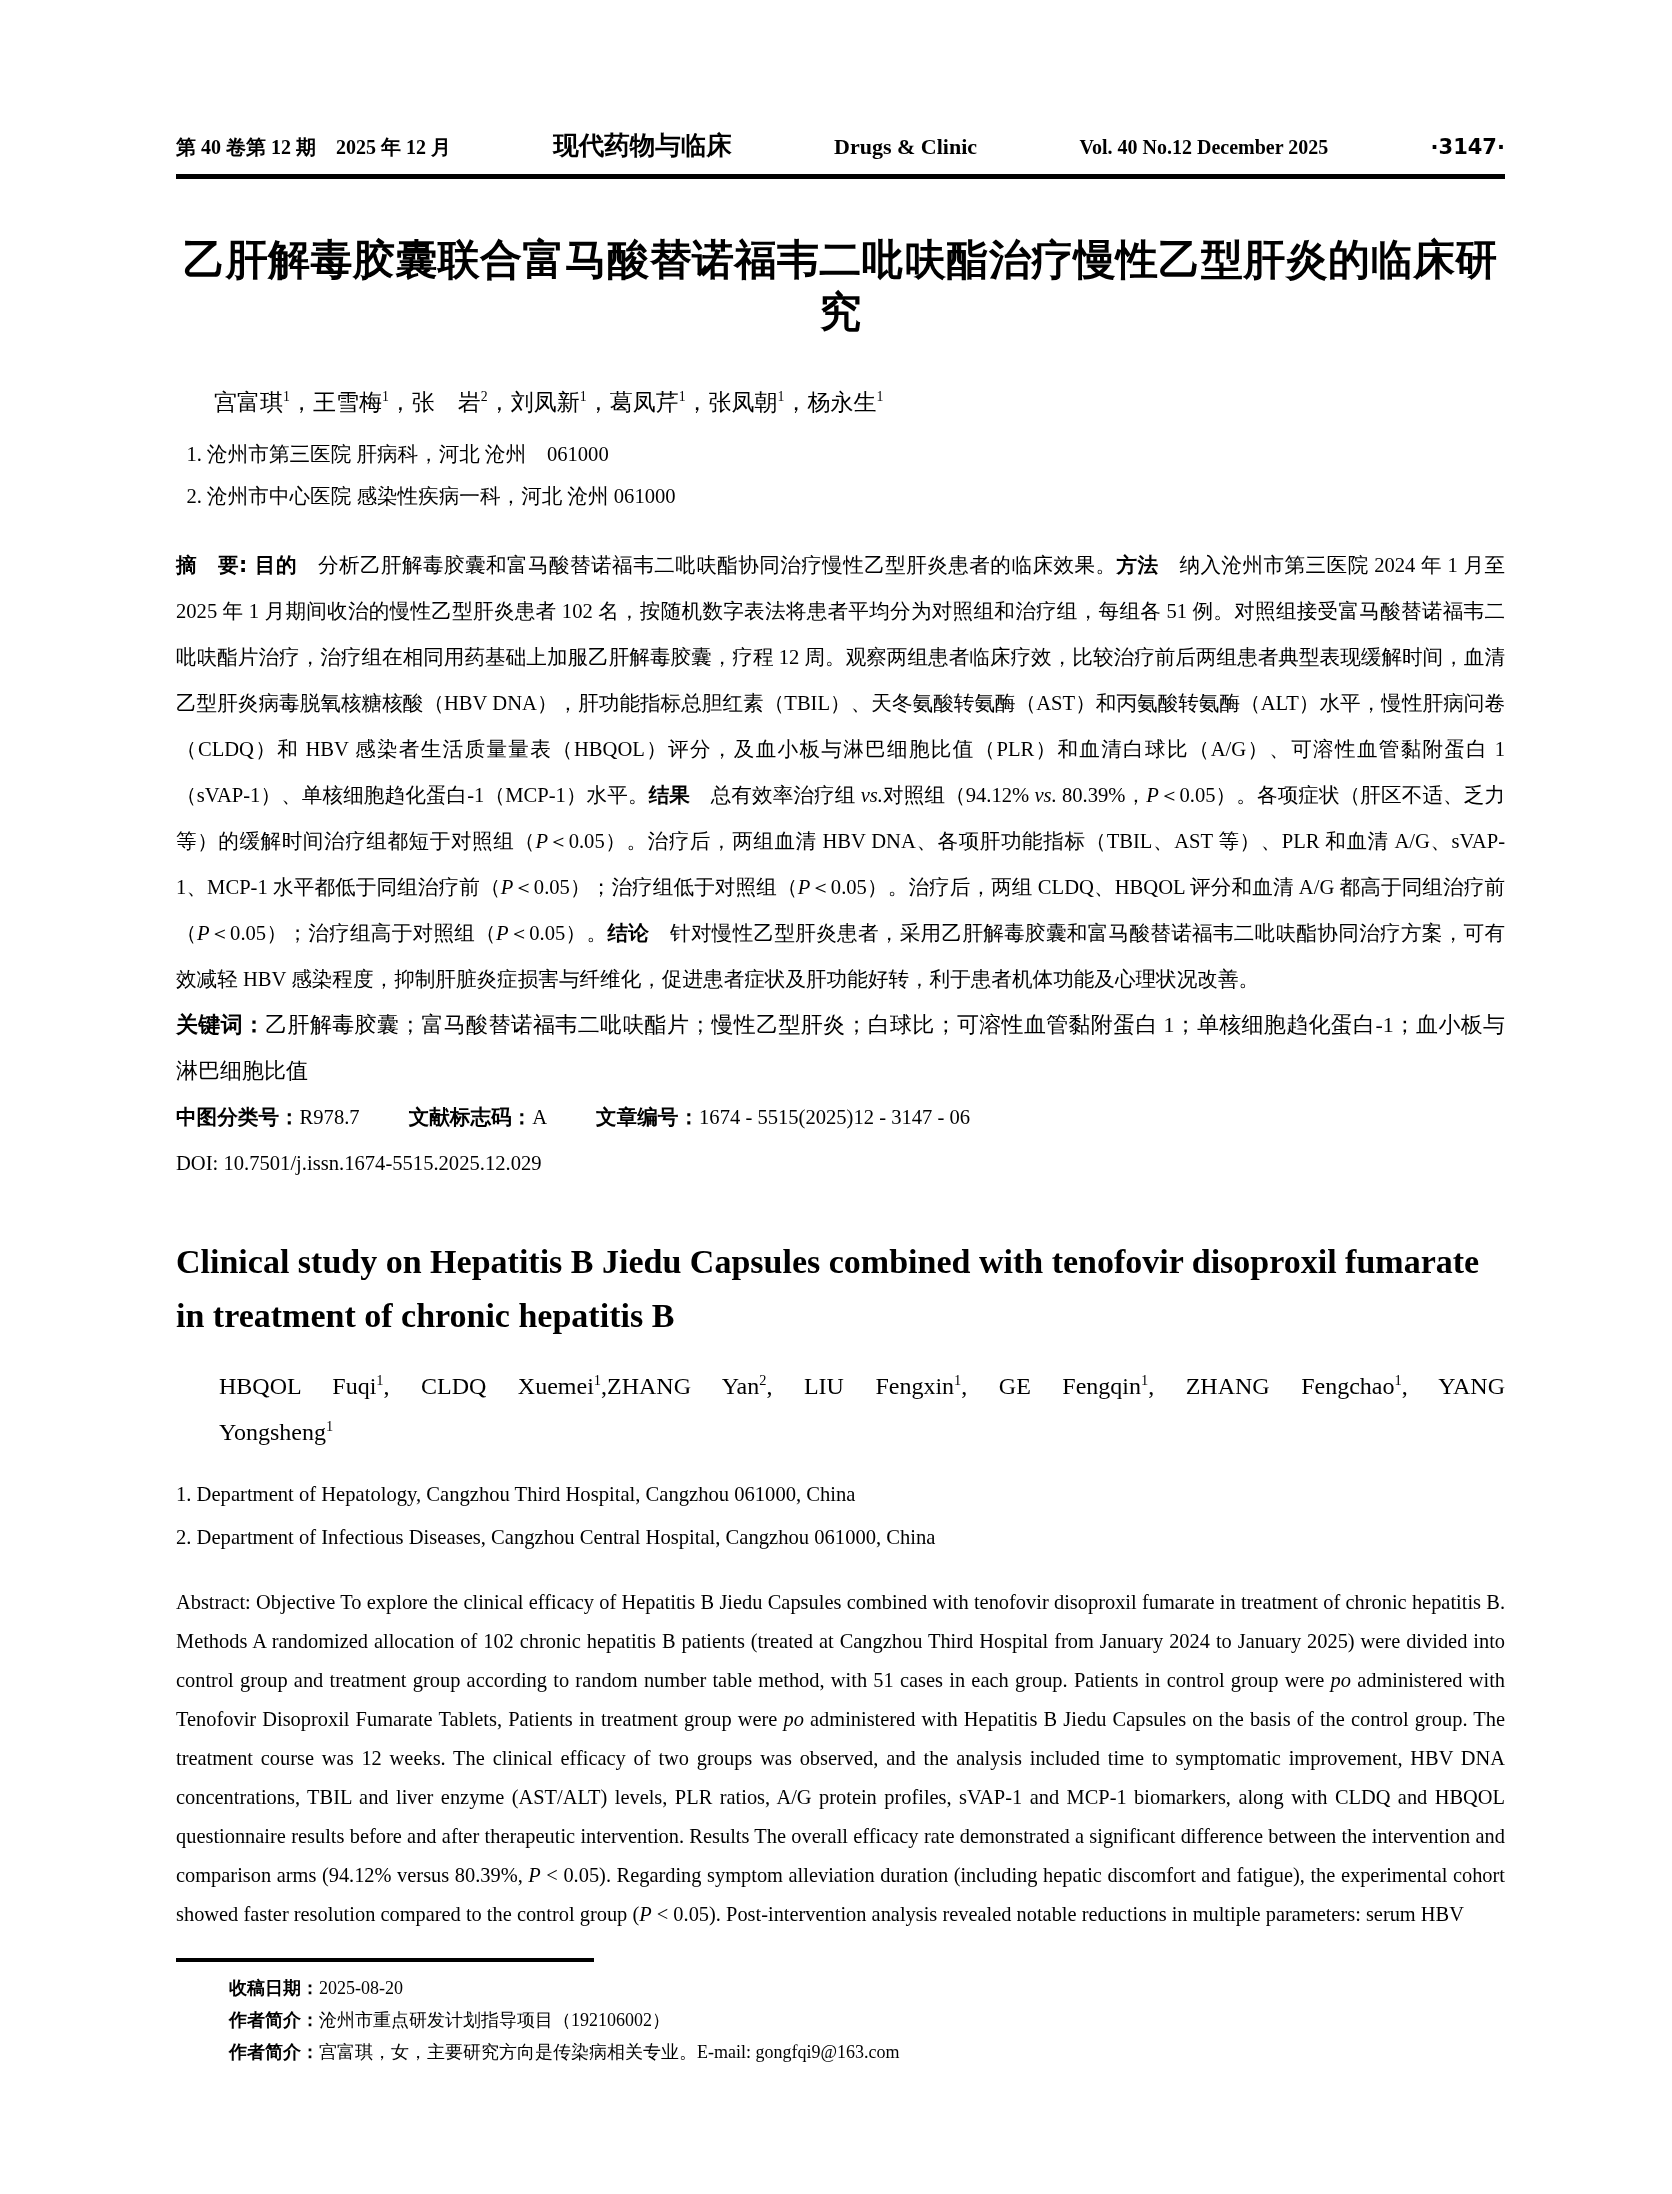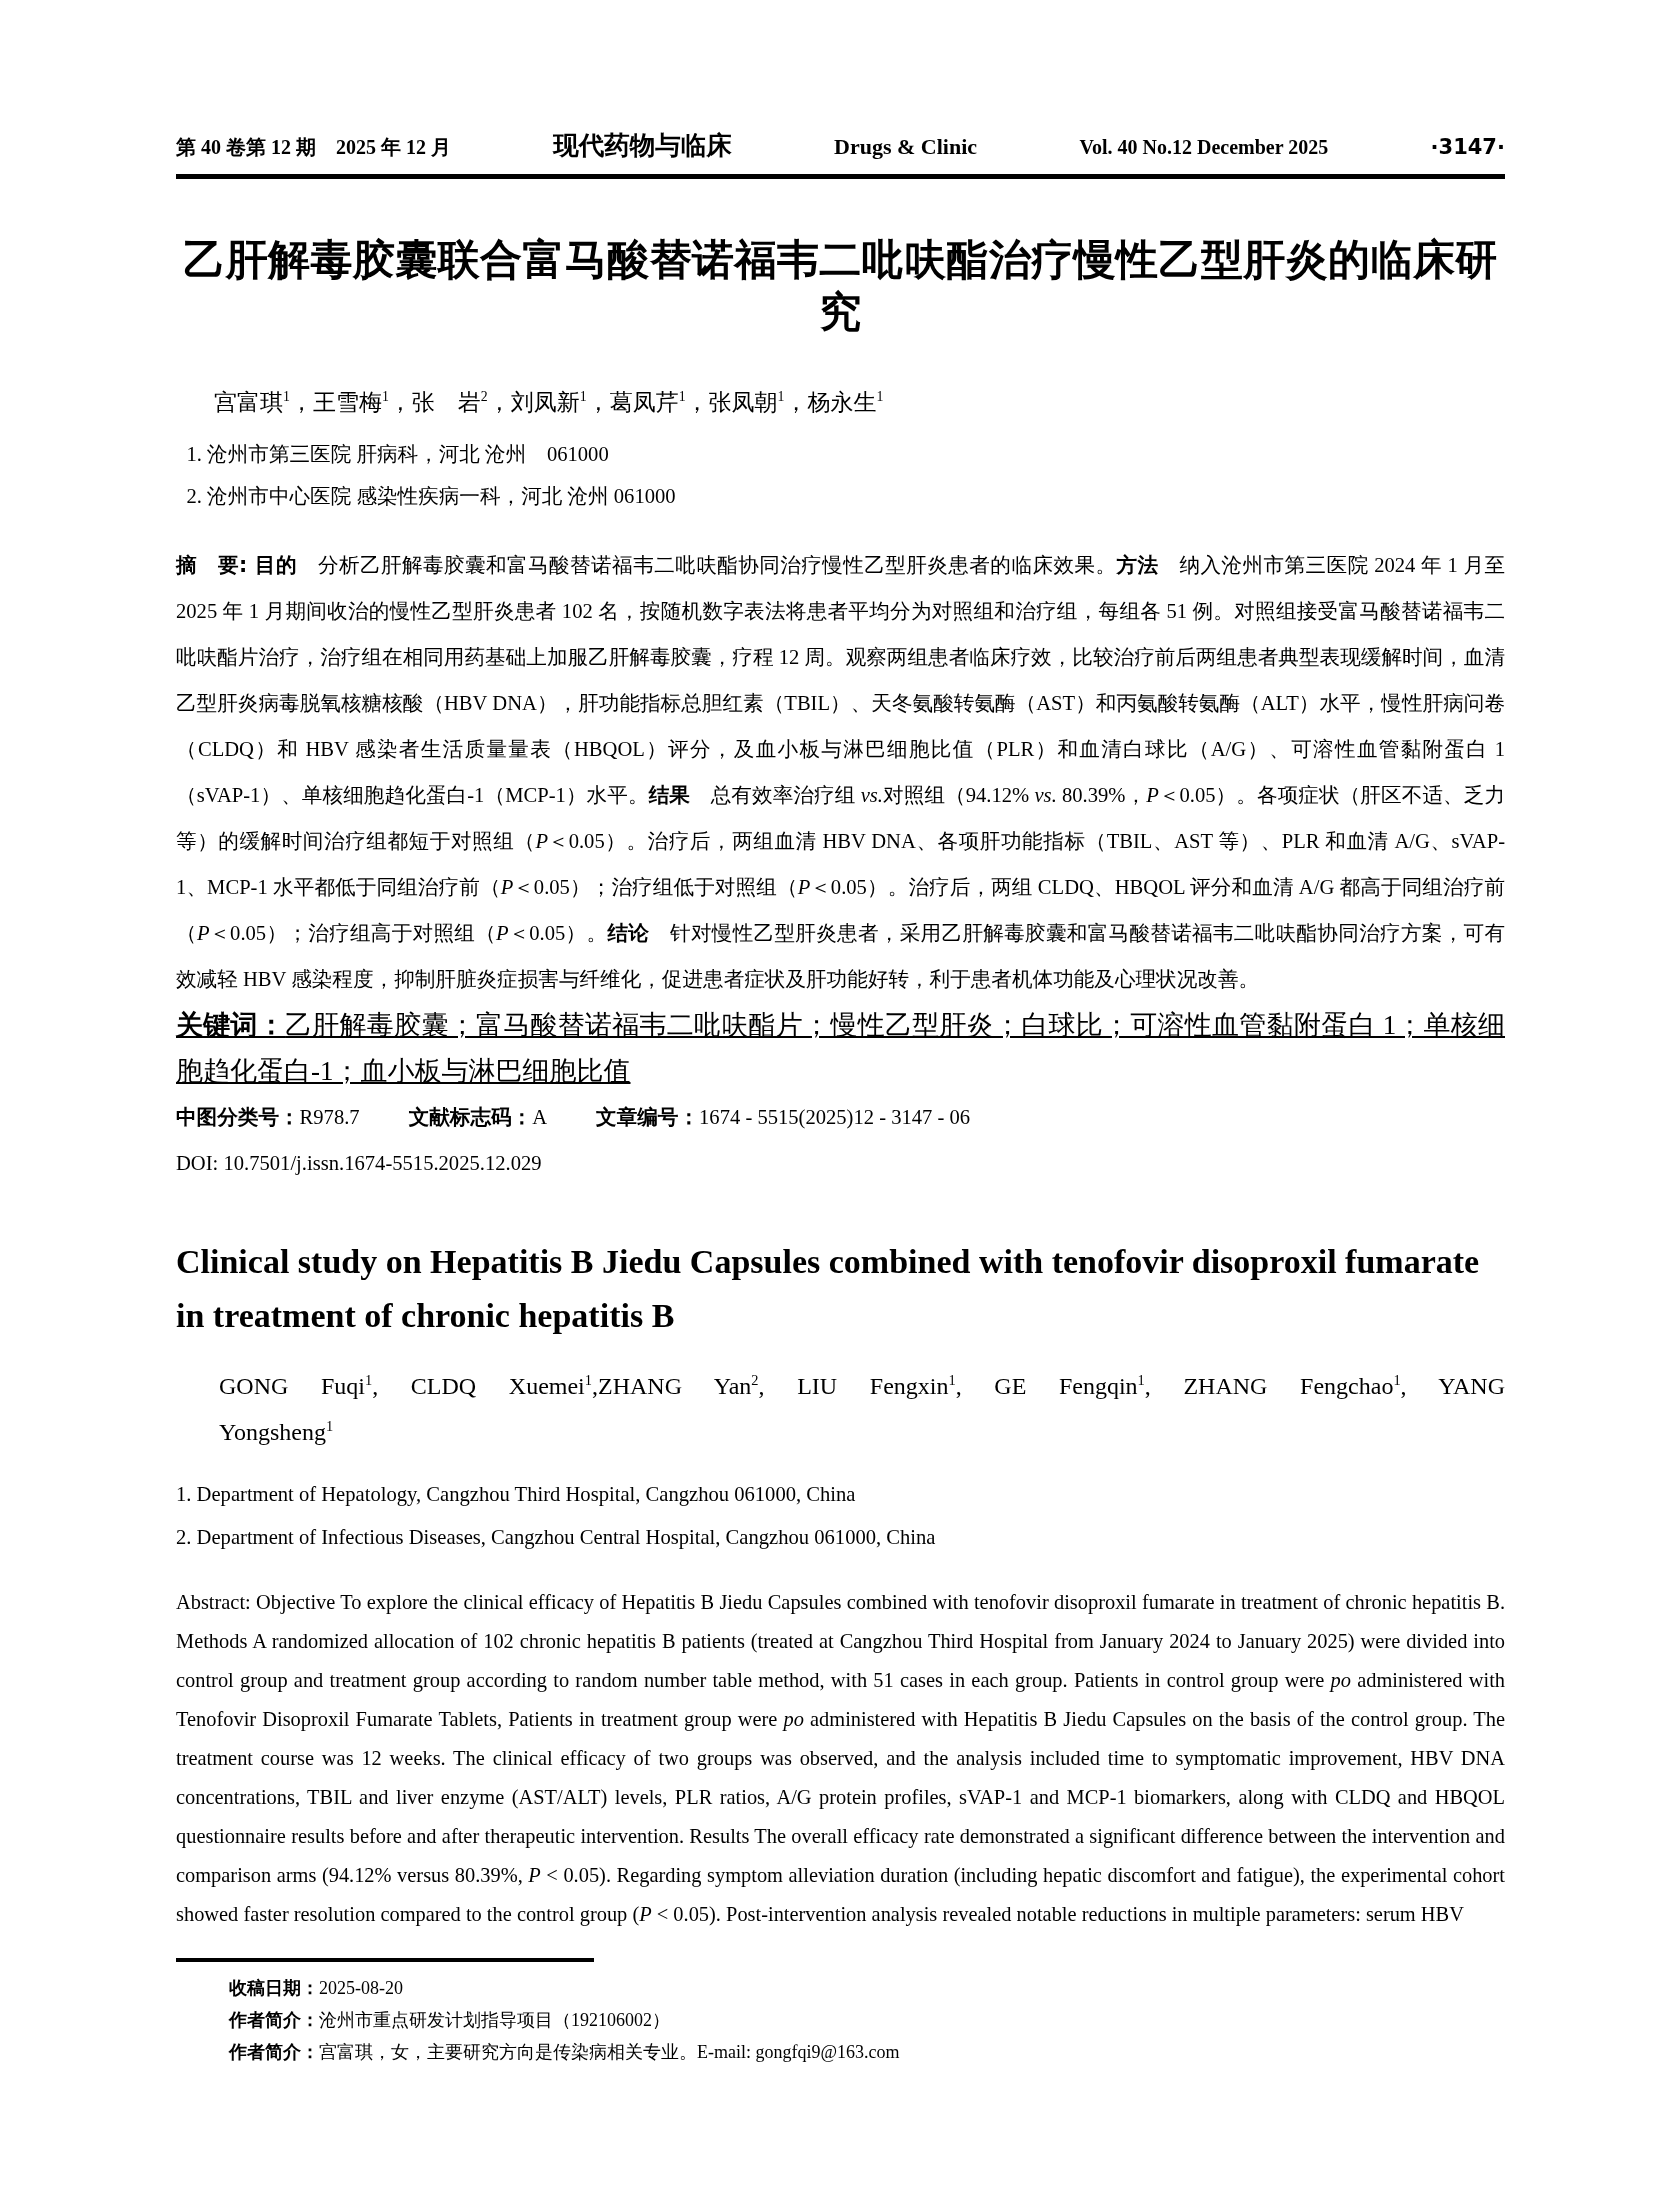--- a/index.html
+++ b/index.html
@@ -17,21 +17,21 @@
   .h-issue-en{font-size:20px;}
   .h-pageno{font-size:21px;font-family:"DejaVu Sans", sans-serif;}
   .header-rule{height:4.4px;background:#000;margin-top:11.4px;}
 
   
   .title-cn{font-family:"DejaVu Sans", sans-serif;font-weight:bold;font-size:42px;line-height:1.25;
     text-align:center;margin:55px 0 0 0;letter-spacing:0.4px;}
   .authors-cn{margin-top:49px;padding-left:38px;font-size:23px;line-height:29px;}
   .affils-cn{margin-top:16px;padding-left:10.5px;font-size:20.6px;line-height:42px;}
   .abstract-cn{margin:25.5px 0 0 0;font-size:20.6px;line-height:46px;text-align:justify;}
-  .keywords{margin:0;font-size:27px;line-height:46px;text-align:justify;text-decoration:underline;}
+  .keywords{margin:0;font-size:22px;line-height:46px;text-align:justify;}
   .clc{margin:0;font-size:20.6px;line-height:46px;}
   .doi{margin:0;font-size:20.6px;line-height:46px;}
 
   
   .title-en{font-size:34px;line-height:54px;font-weight:bold;margin:49px 0 0 0;}
   .authors-en{margin-top:20px;padding-left:43px;font-size:24px;line-height:46px;}
   .authors-en-l1{text-align:justify;text-align-last:justify;}
   .affils-en{margin-top:17.6px;font-size:20.6px;line-height:43px;}
   .abstract-en{margin:24.6px 0 0 0;font-size:20.4px;line-height:39px;text-align:justify;}
 
@@ -77,21 +77,21 @@
 
   <p class="keywords"><span class="cnbold">关键词：</span><span>乙肝解毒胶囊；富马酸替诺福韦二吡呋酯片；慢性乙型肝炎；白球比；可溶性血管黏附蛋白 1；单核细胞趋化蛋白-1；血小板与淋巴细胞比值</span></p>
 
   <p class="clc"><span class="cnbold">中图分类号：</span><span class="gapafter">R978.7</span><span class="cnbold">文献标志码：</span><span class="gapafter">A</span><span class="cnbold">文章编号：</span><span>1674 - 5515(2025)12 - 3147 - 06</span></p>
 
   <p class="doi">DOI: 10.7501/j.issn.1674-5515.2025.12.029</p>
 
   <h2 class="title-en">Clinical study on Hepatitis B Jiedu Capsules combined with tenofovir disoproxil fumarate in treatment of chronic hepatitis B</h2>
 
   <div class="authors-en">
-    <div class="authors-en-l1"><span>GONG Fuqi</span><span class="sup">1</span><span>, CLDQ Xuemei</span><span class="sup">1</span><span>,ZHANG Yan</span><span class="sup">2</span><span>, LIU Fengxin</span><span class="sup">1</span><span>, GE Fengqin</span><span class="sup">1</span><span>, ZHANG Fengchao</span><span class="sup">1</span><span>, YANG</span></div>
+    <div class="authors-en-l1"><span>HBQOL Fuqi</span><span class="sup">1</span><span>, CLDQ Xuemei</span><span class="sup">1</span><span>,ZHANG Yan</span><span class="sup">2</span><span>, LIU Fengxin</span><span class="sup">1</span><span>, GE Fengqin</span><span class="sup">1</span><span>, ZHANG Fengchao</span><span class="sup">1</span><span>, YANG</span></div>
     <div class="authors-en-l2"><span>Yongsheng</span><span class="sup">1</span></div>
   </div>
 
   <div class="affils-en">
     <div>1. Department of Hepatology, Cangzhou Third Hospital, Cangzhou 061000, China</div>
     <div>2. Department of Infectious Diseases, Cangzhou Central Hospital, Cangzhou 061000, China</div>
   </div>
 
   <p class="abstract-en"><span class="bold">Abstract: Objective</span><span>  To explore the clinical efficacy of Hepatitis B Jiedu Capsules combined with tenofovir disoproxil fumarate in treatment of chronic hepatitis B. </span><span class="bold">Methods</span><span>  A randomized allocation of 102 chronic hepatitis B patients (treated at Cangzhou Third Hospital from January 2024 to January 2025) were divided into control group and treatment group according to random number table method, with 51 cases in each group. Patients in control group were </span><span class="italic">po</span><span> administered with Tenofovir Disoproxil Fumarate Tablets, Patients in treatment group were </span><span class="italic">po</span><span> administered with Hepatitis B Jiedu Capsules on the basis of the control group. The treatment course was 12 weeks. The clinical efficacy of two groups was observed, and the analysis included time to symptomatic improvement, HBV DNA concentrations, TBIL and liver enzyme (AST/ALT) levels, PLR ratios, A/G protein profiles, sVAP-1 and MCP-1 biomarkers, along with CLDQ and HBQOL questionnaire results before and after therapeutic intervention. </span><span class="bold">Results</span><span>  The overall efficacy rate demonstrated a significant difference between the intervention and comparison arms (94.12% versus 80.39%, </span><span class="italic">P</span><span> &lt; 0.05). Regarding symptom alleviation duration (including hepatic discomfort and fatigue), the experimental cohort showed faster resolution compared to the control group (</span><span class="italic">P</span><span> &lt; 0.05). Post-intervention analysis revealed notable reductions in multiple parameters: serum HBV</span></p>
 

